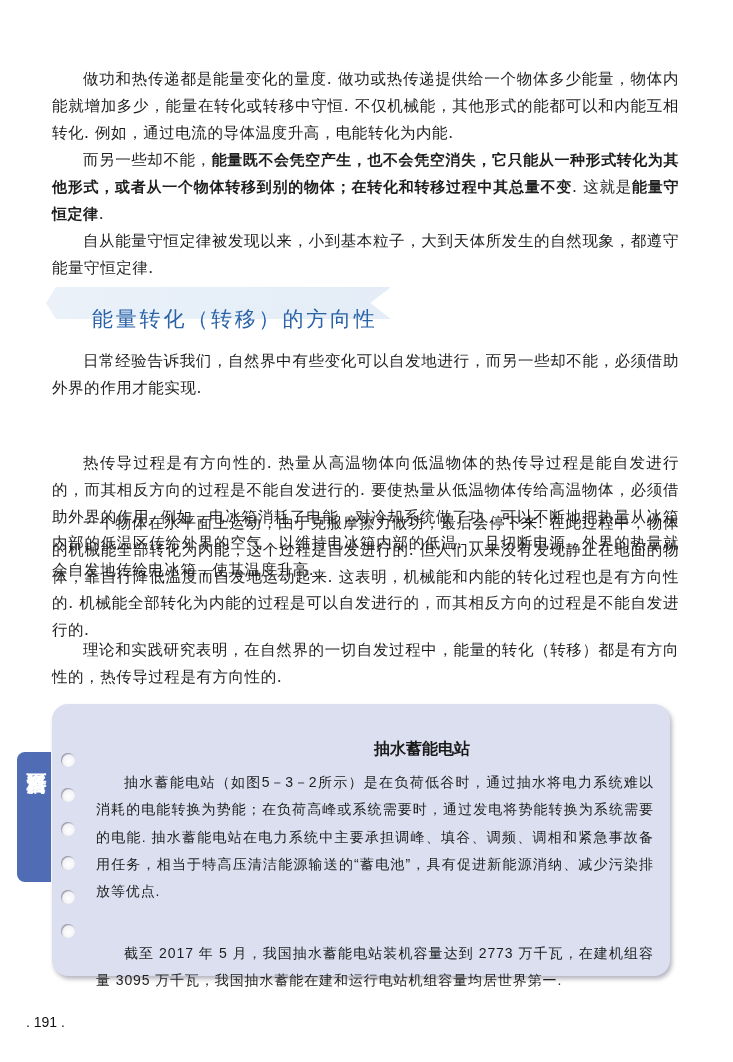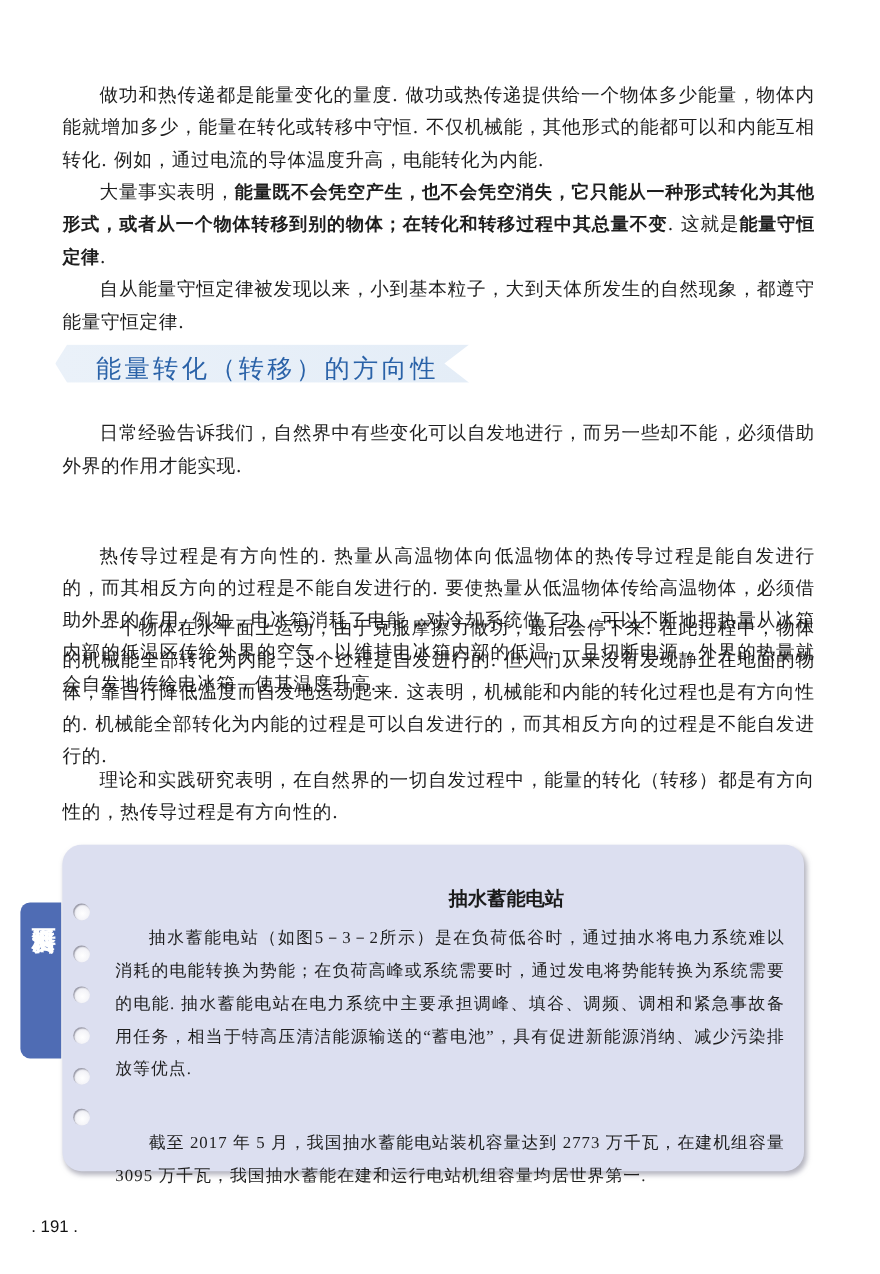--- a/index.html
+++ b/index.html
@@ -15,21 +15,21 @@
   }
   .para b { font-family: "DejaVu Sans", sans-serif; font-weight: bold; font-size: 15px; }
   .banner {
     position: absolute; left: 46px; top: 287px; width: 345px; height: 32px;
     background: linear-gradient(90deg, #eaf1f9 0%, #e4edf7 100%);
     clip-path: polygon(10px 0, 100% 0, 94% 50%, 100% 100%, 10px 100%, 0 50%);
   }
   .banner-title {
     position: absolute; left: 76px; top: 287px; height: 32px; line-height: 32px;
     font-family: "DejaVu Sans", sans-serif; font-size: 21px; letter-spacing: 2.8px;
-    color: #2a62a8; margin: 4px; font-weight: normal;
+    color: #2a62a8; margin: 16px; font-weight: normal;
   }
   .card {
     position: absolute; left: 52px; top: 704px; width: 618px; height: 272px;
     background: #dcdff0; border-radius: 16px;
     box-shadow: 2px 3px 4px rgba(120,120,140,0.55);
   }
   .tab {
     position: absolute; left: 17px; top: 752px; width: 34px; height: 130px;
     background: #4f6cb4; border-radius: 8px 0 0 8px;
   }
@@ -44,35 +44,35 @@
     background: radial-gradient(circle at 55% 60%, #ffffff 0%, #f2f2f7 55%, #a8abb8 100%);
     box-shadow: inset 1px 1px 1px rgba(90,90,110,0.5);
   }
   .card-title {
     position: absolute; left: 52px; width: 706px; top: 722px; text-align: center;
     font-family: "DejaVu Sans", sans-serif; font-weight: bold; font-size: 16px;
     color: #1a1a1a; margin: 17px;
   }
   .card-para {
     position: absolute; left: 96px; width: 558px;
-    font-family: Liberation Serif, serif; font-size: 14px; line-height: 27.3px;
+    font-family: Liberation Sans, sans-serif; font-size: 14px; line-height: 27.3px;
     letter-spacing: 0.9px; text-align: justify; text-indent: 2em; margin: 0;
     color: #1e1e1e;
   }
   .page-num {
     position: absolute; left: 26px; top: 1014px;
     font-family: "Liberation Sans", sans-serif; font-size: 14px; color: #111;
   }
 </style>
 </head>
 <body>
 
 <p class="para" style="top:66px;">做功和热传递都是能量变化的量度. 做功或热传递提供给一个物体多少能量，物体内能就增加多少，能量在转化或转移中守恒. 不仅机械能，其他形式的能都可以和内能互相转化. 例如，通过电流的导体温度升高，电能转化为内能.</p>
 
-<p class="para" style="top:147px;"><span>大量事实表明，</span><b>能量既不会凭空产生，也不会凭空消失，它只能从一种形式转化为其他形式，或者从一个物体转移到别的物体；在转化和转移过程中其总量不变</b><span>. 这就是</span><b>能量守恒定律</b><span>.</span></p>
+<p class="para" style="top:147px;"><span>而另一些却不能，</span><b>能量既不会凭空产生，也不会凭空消失，它只能从一种形式转化为其他形式，或者从一个物体转移到别的物体；在转化和转移过程中其总量不变</b><span>. 这就是</span><b>能量守恒定律</b><span>.</span></p>
 
 <p class="para" style="top:228px;">自从能量守恒定律被发现以来，小到基本粒子，大到天体所发生的自然现象，都遵守能量守恒定律.</p>
 
 <div class="banner"></div>
 <h2 class="banner-title">能量转化（转移）的方向性</h2>
 
 <p class="para" style="top:348px;">日常经验告诉我们，自然界中有些变化可以自发地进行，而另一些却不能，必须借助外界的作用才能实现.</p>
 <p class="para" style="top:402px;margin-top:48px;">热传导过程是有方向性的. 热量从高温物体向低温物体的热传导过程是能自发进行的，而其相反方向的过程是不能自发进行的. 要使热量从低温物体传给高温物体，必须借助外界的作用. 例如，电冰箱消耗了电能，对冷却系统做了功，可以不断地把热量从冰箱内部的低温区传给外界的空气，以维持电冰箱内部的低温. 一旦切断电源，外界的热量就会自发地传给电冰箱，使其温度升高.</p>
 <p class="para" style="top:510px;">一个物体在水平面上运动，由于克服摩擦力做功，最后会停下来. 在此过程中，物体的机械能全部转化为内能，这个过程是自发进行的. 但人们从来没有发现静止在地面的物体，靠自行降低温度而自发地运动起来. 这表明，机械能和内能的转化过程也是有方向性的. 机械能全部转化为内能的过程是可以自发进行的，而其相反方向的过程是不能自发进行的.</p>
 <p class="para" style="top:637px;">理论和实践研究表明，在自然界的一切自发过程中，能量的转化（转移）都是有方向性的，热传导过程是有方向性的.</p>

